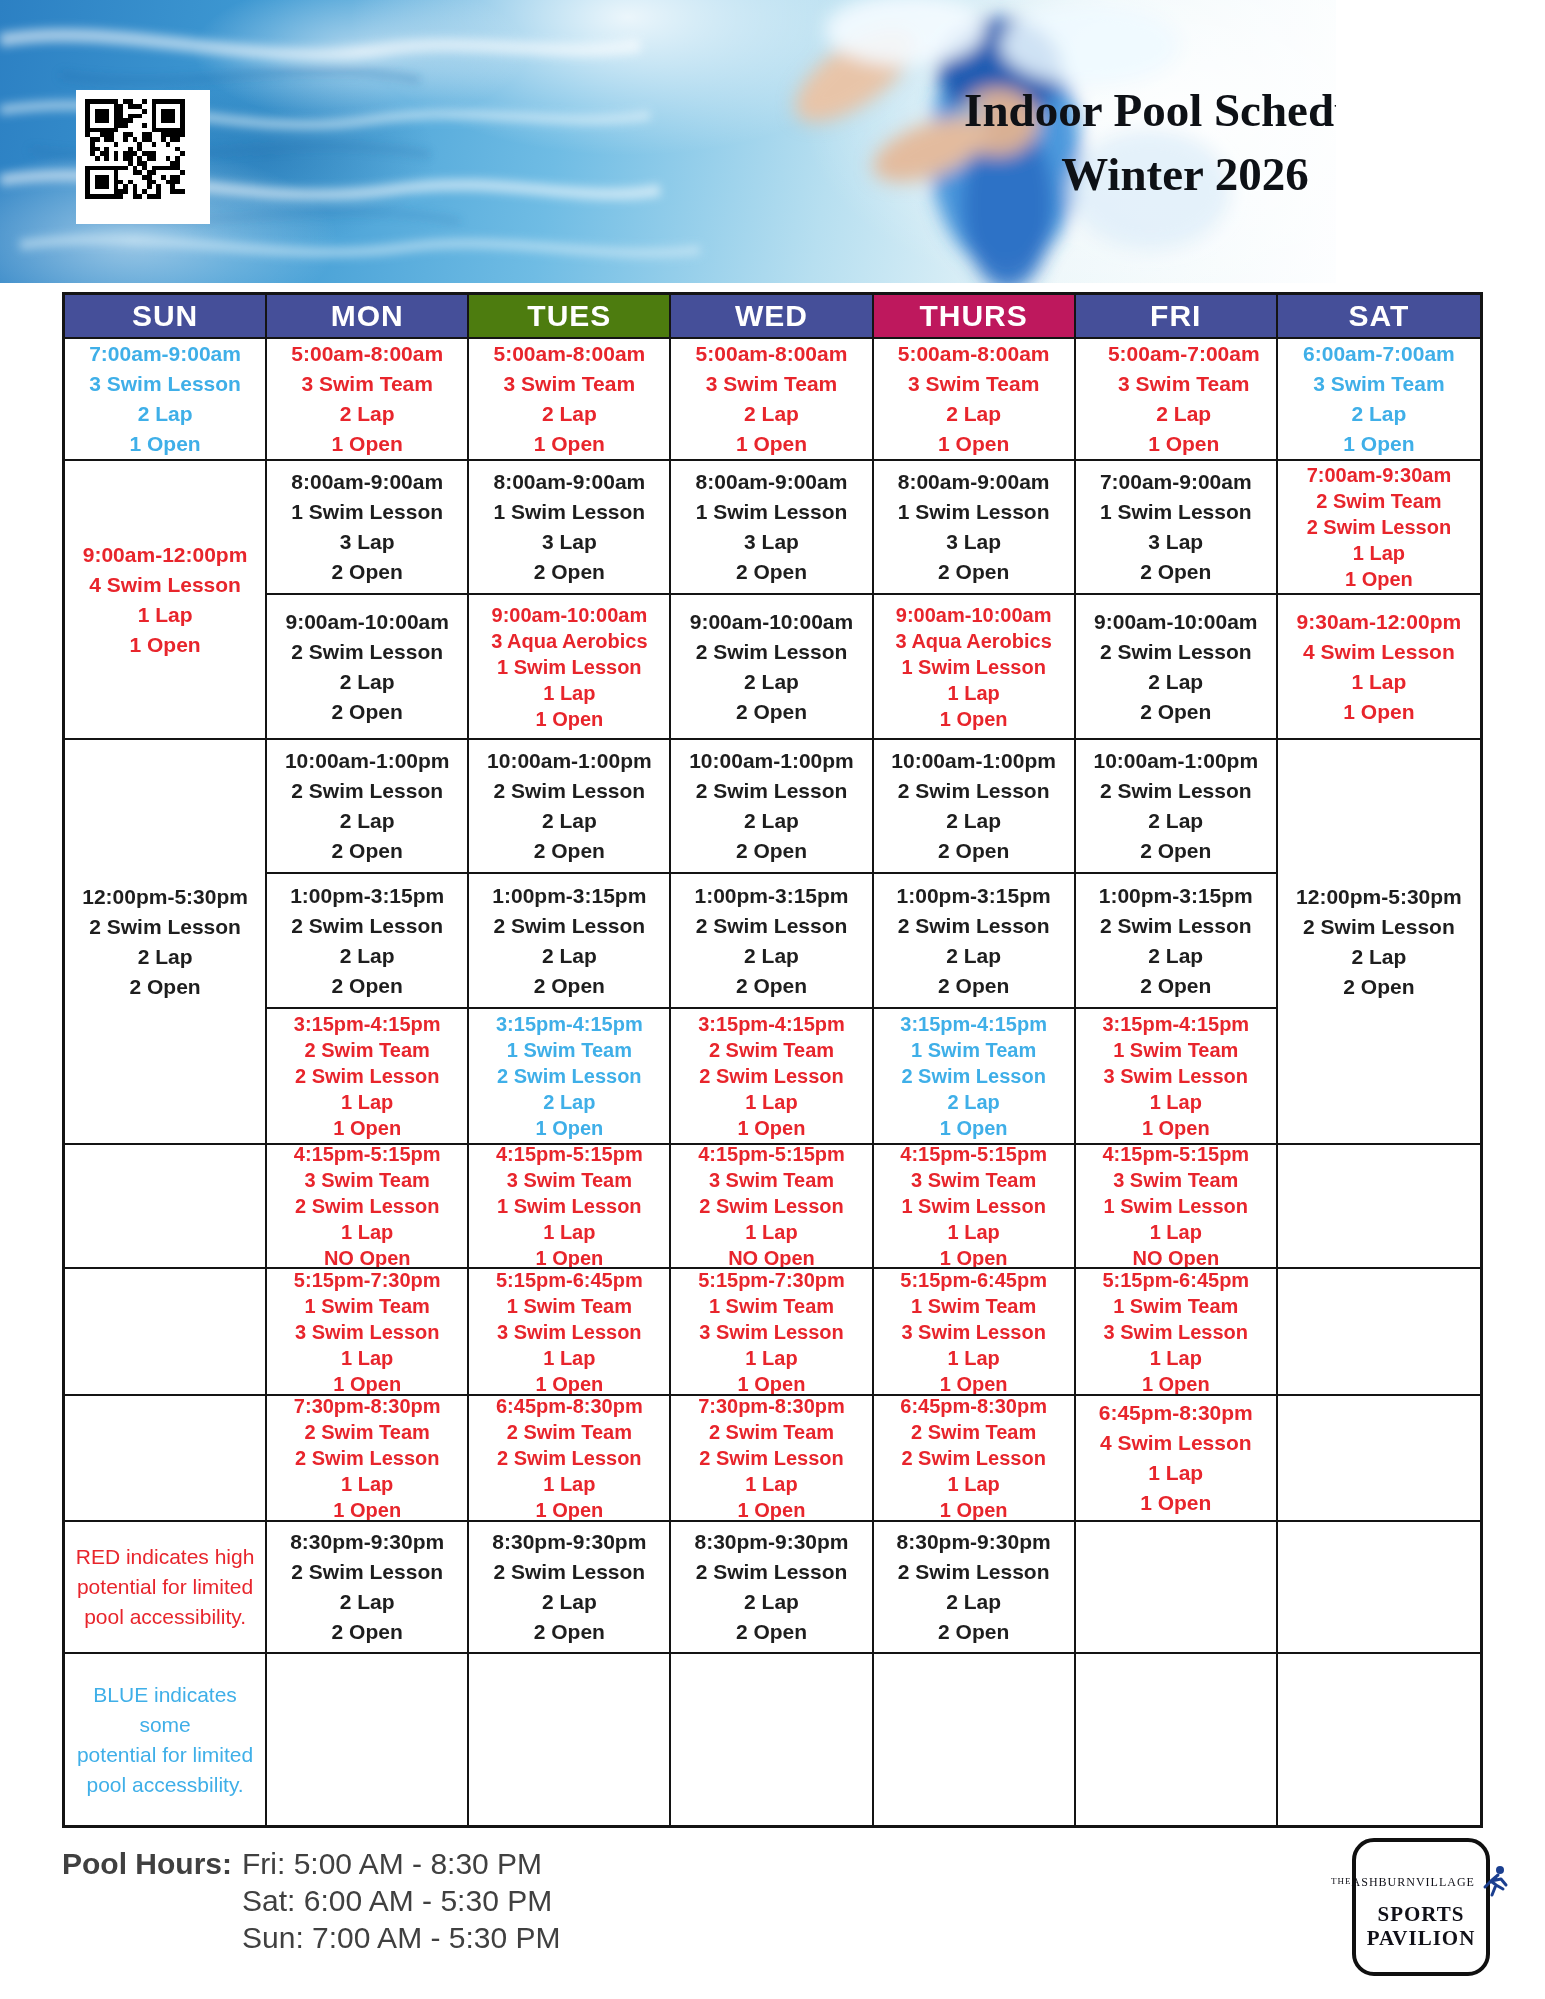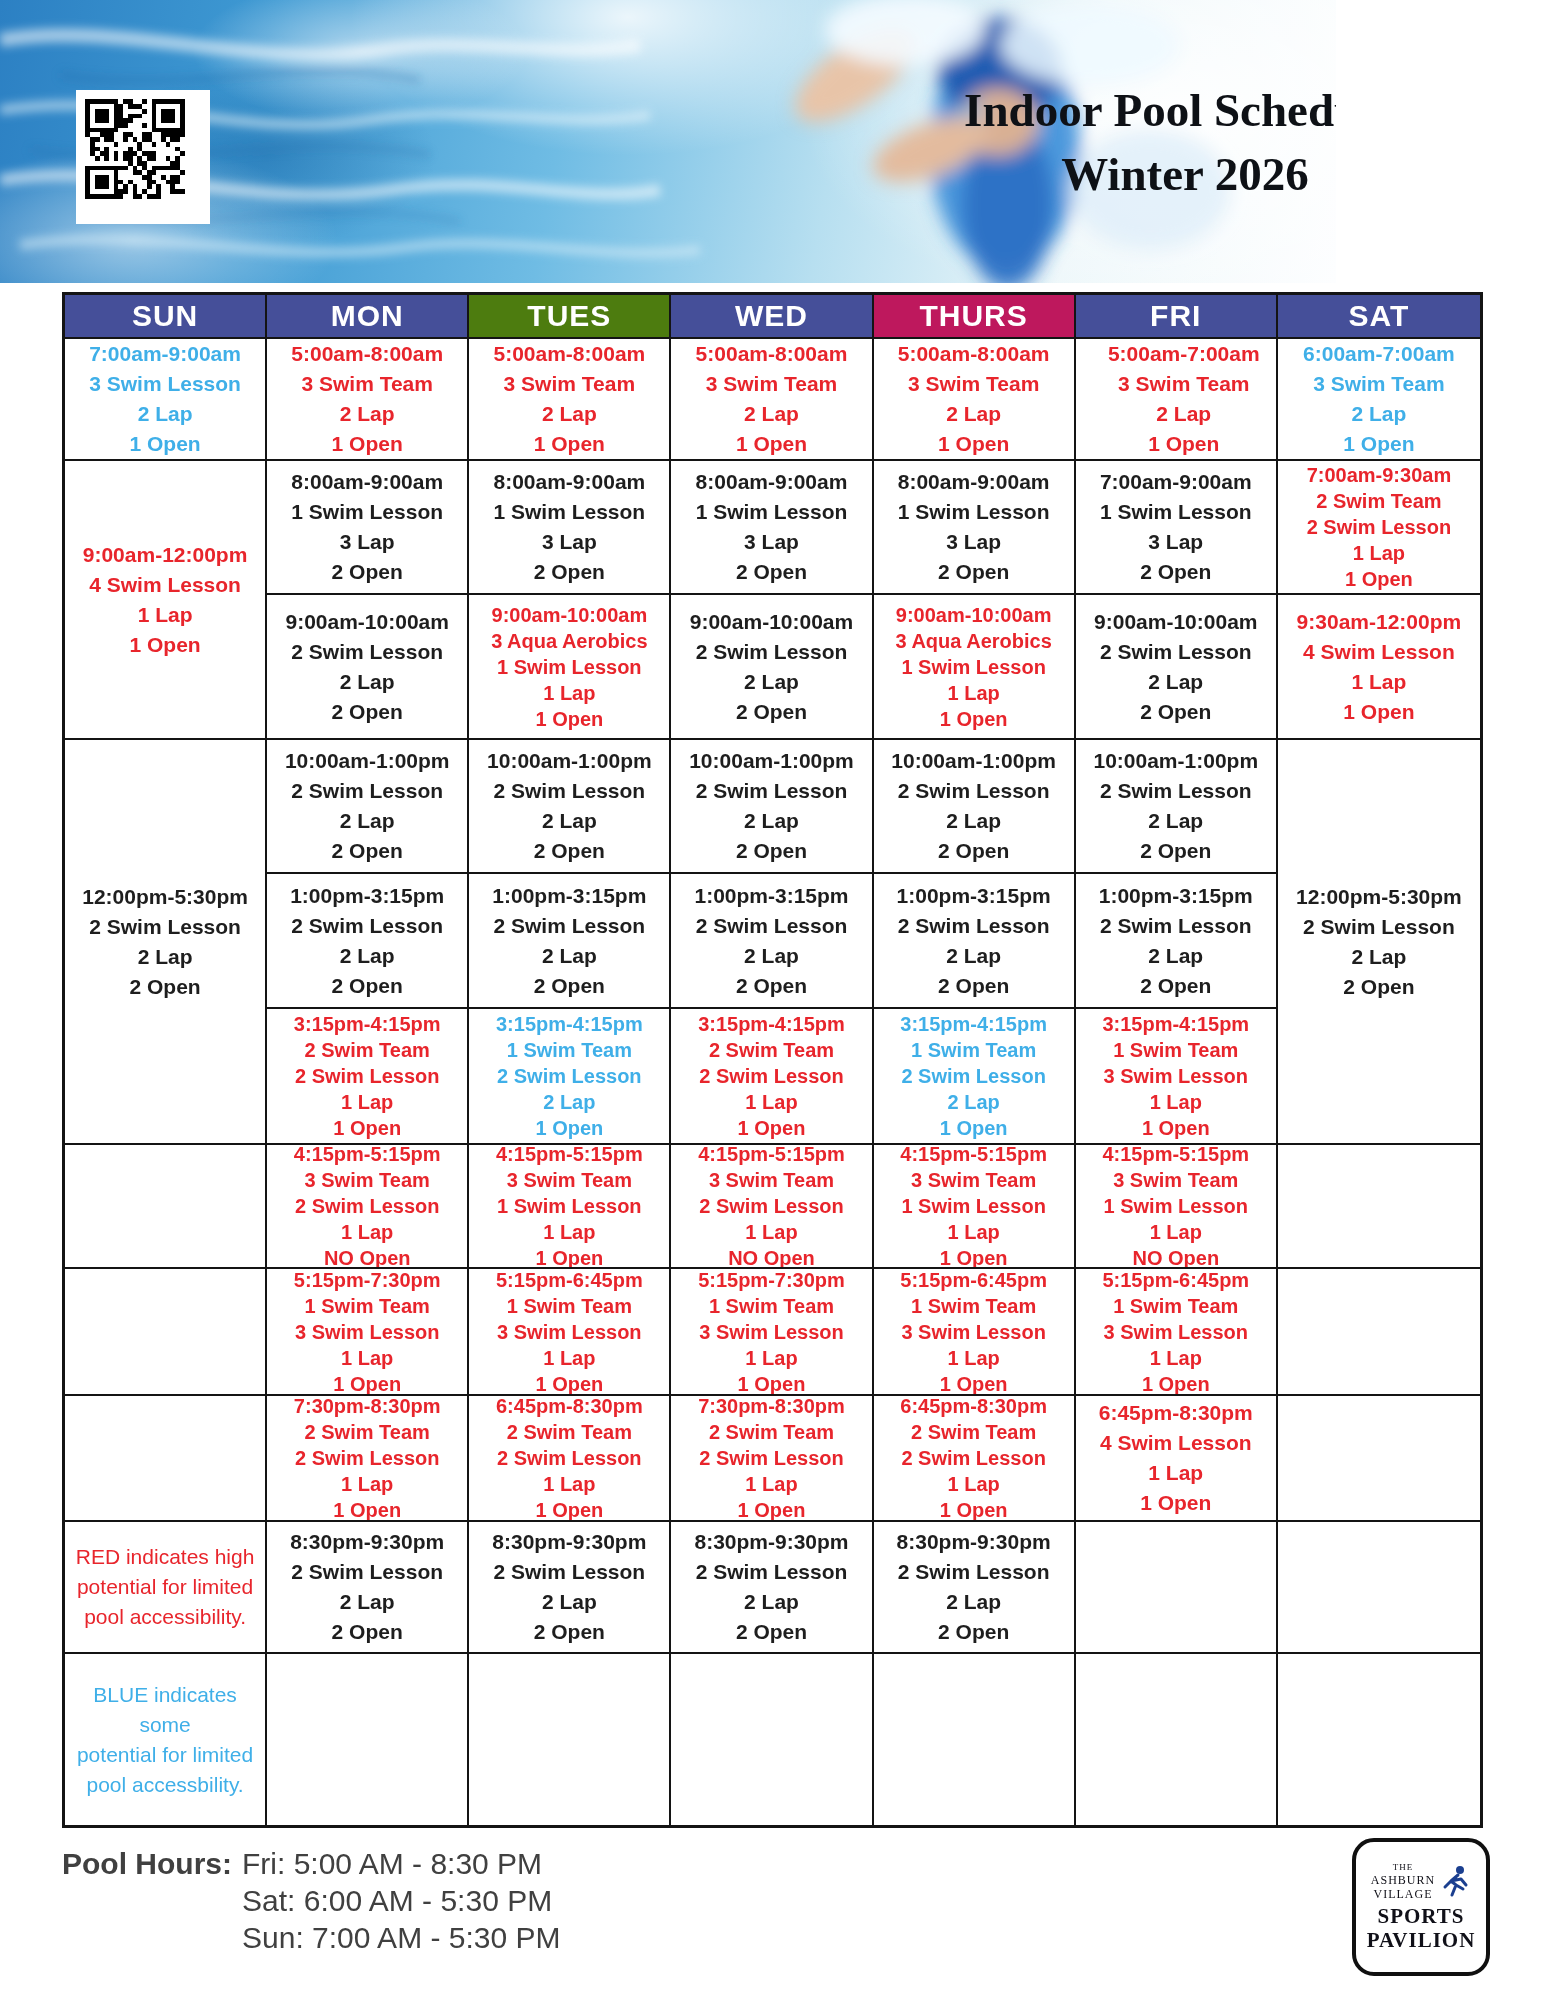--- a/index.html
+++ b/index.html
@@ -42,21 +42,21 @@
   .pool-hours{position:absolute;left:62px;top:1845px;display:flex;color:#404040;font-size:30px;line-height:37px;}
   .pool-hours .lbl{font-weight:bold;margin-right:10px;white-space:nowrap;}
   .logo{position:absolute;left:1352px;top:1838px;width:138px;height:138px;box-sizing:border-box;
     border:4px solid #101010;border-radius:22px;background:#fff;
     display:flex;flex-direction:column;align-items:center;justify-content:center;
     font-family:"Liberation Serif",serif;color:#101018;}
   .logo .tiny{font-size:9px;letter-spacing:1px;line-height:11px;}
   .logo .small{font-size:12px;letter-spacing:1px;line-height:14px;}
   .logo .big{font-size:21px;font-weight:bold;letter-spacing:1px;line-height:24px;}
   .logo .toprow{display:flex;align-items:center;gap:6px;margin-bottom:3px;}
-  .logo .stack{display:flex;flex-direction:column;align-items:center;}
+  .logo .stack{display:flex;flex-direction:row;align-items:center;}
 </style>
 </head>
 <body>
 
 <div class="page">
 
   <div class="banner">
     <svg width="1545" height="283" viewBox="0 0 1545 283">
       <defs>
         <filter id="soft" x="-40%" y="-40%" width="180%" height="180%">

